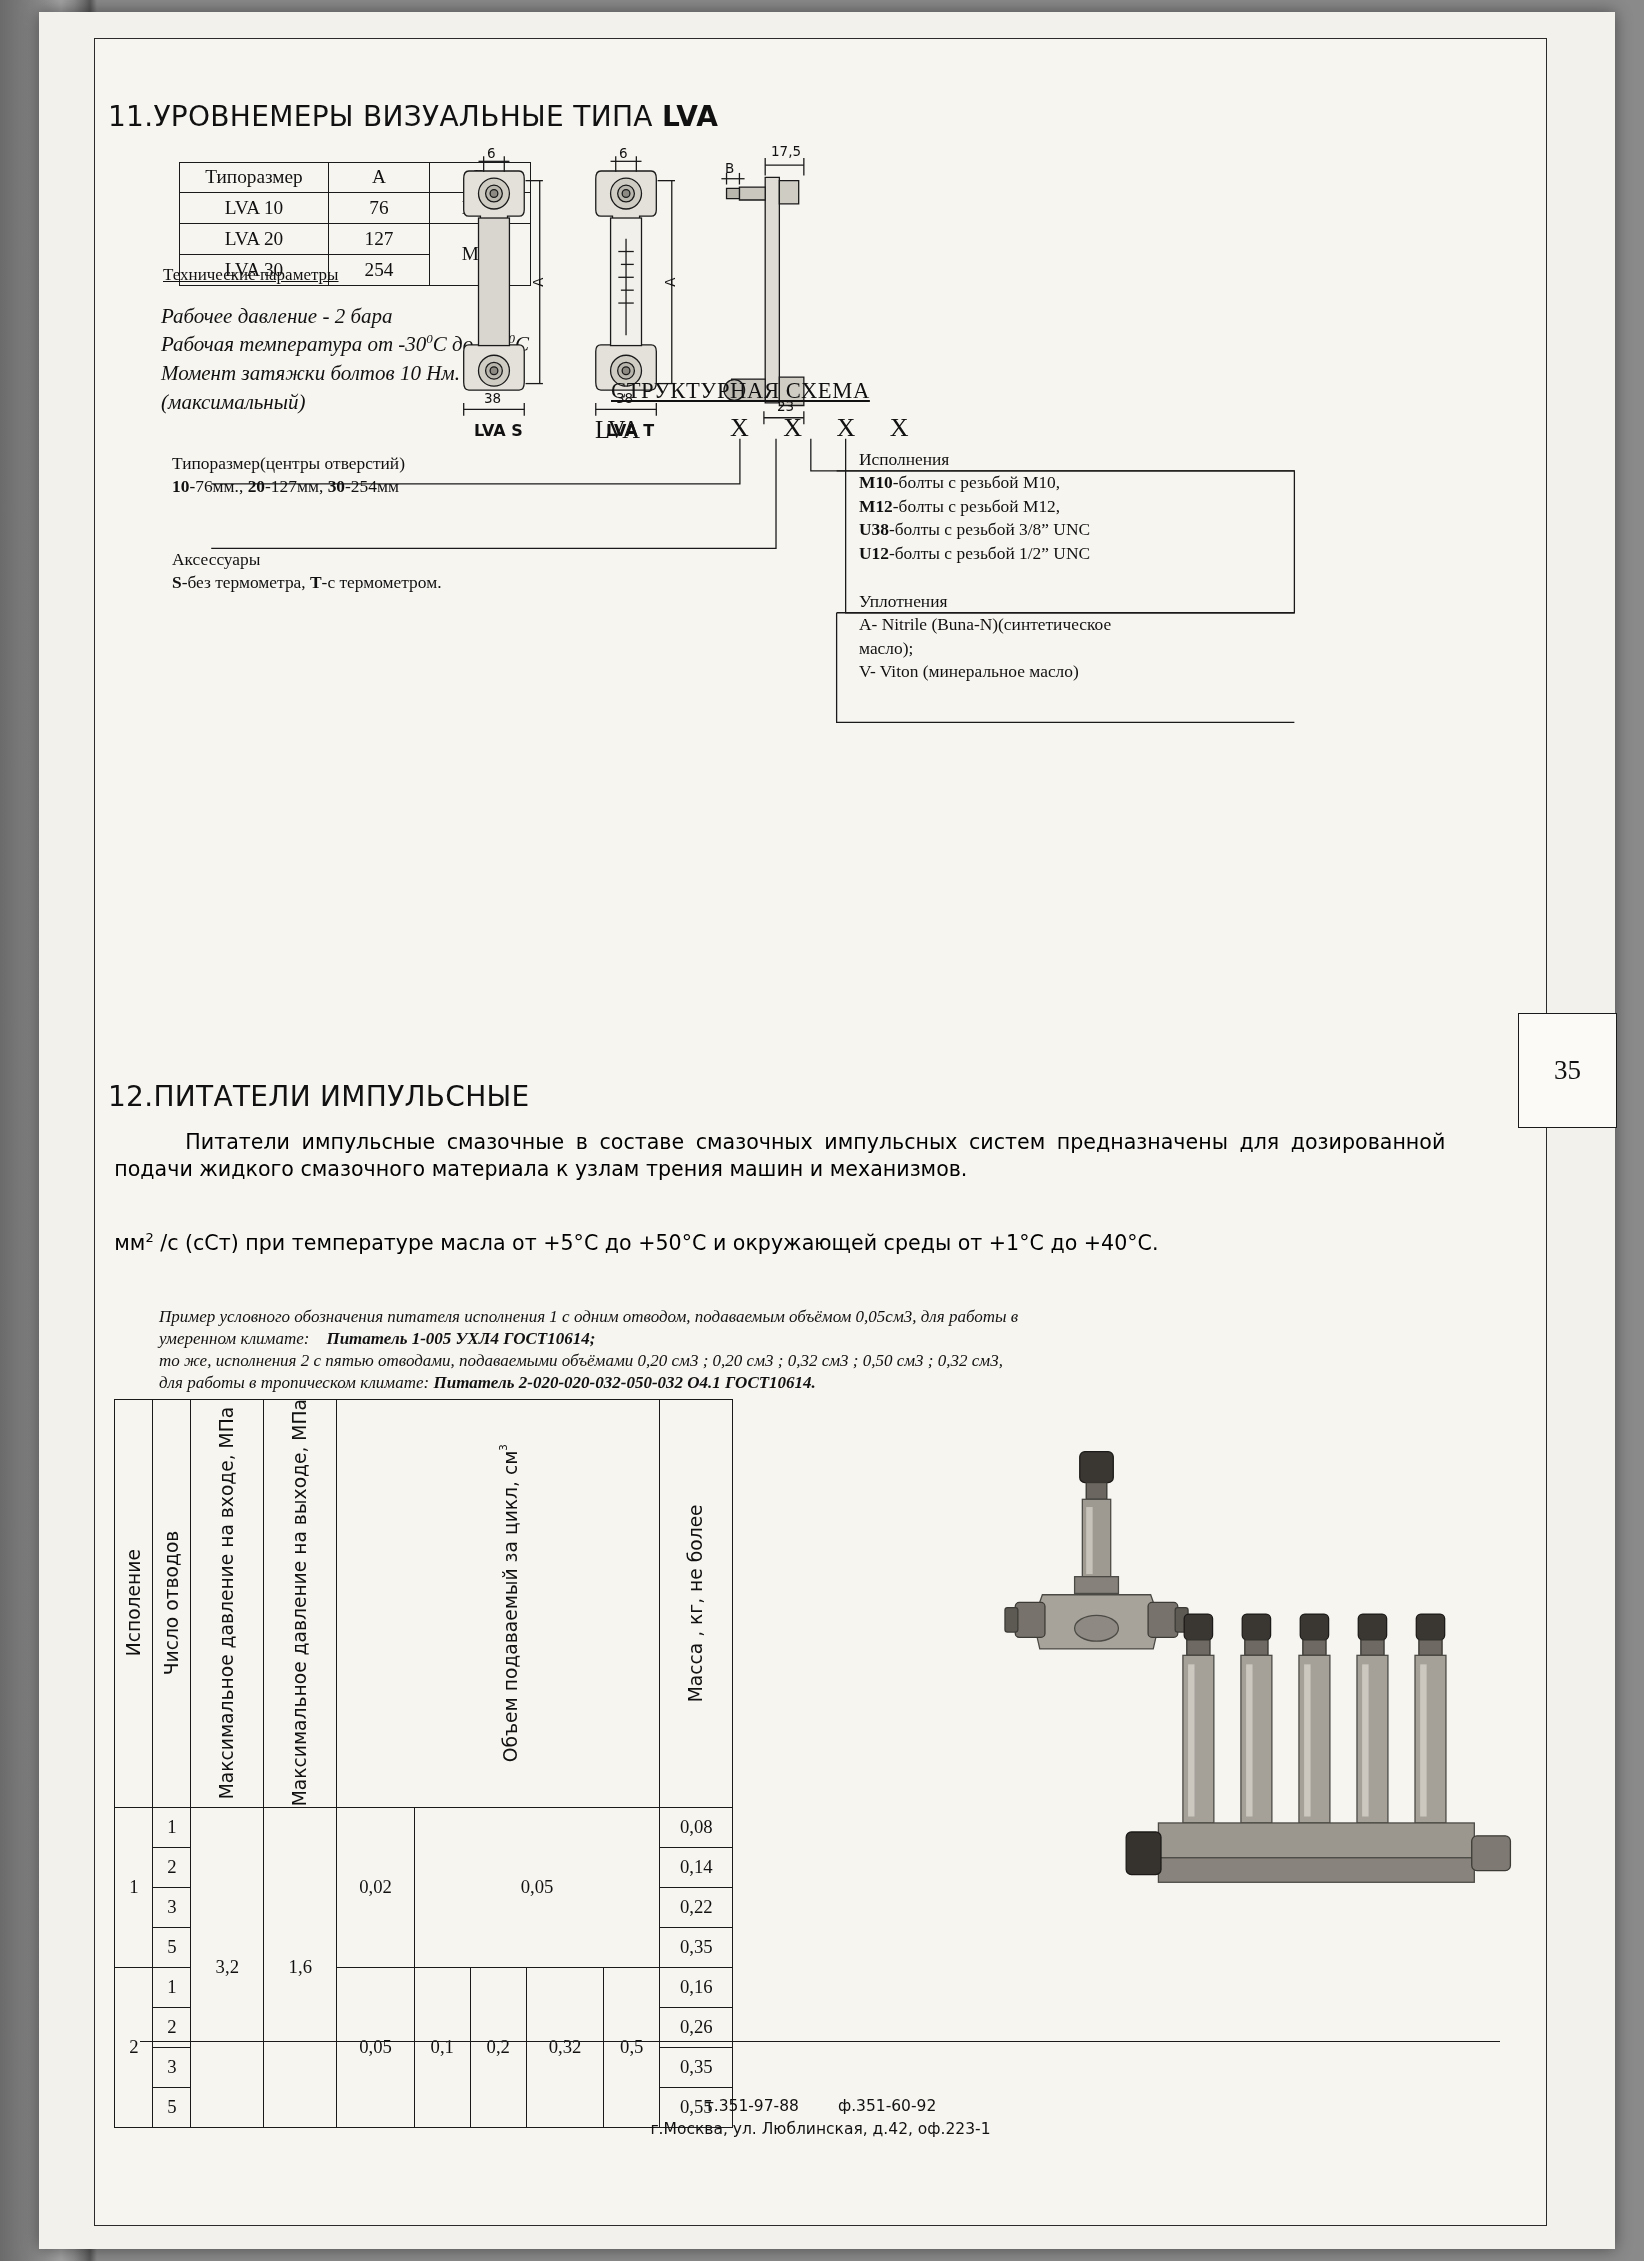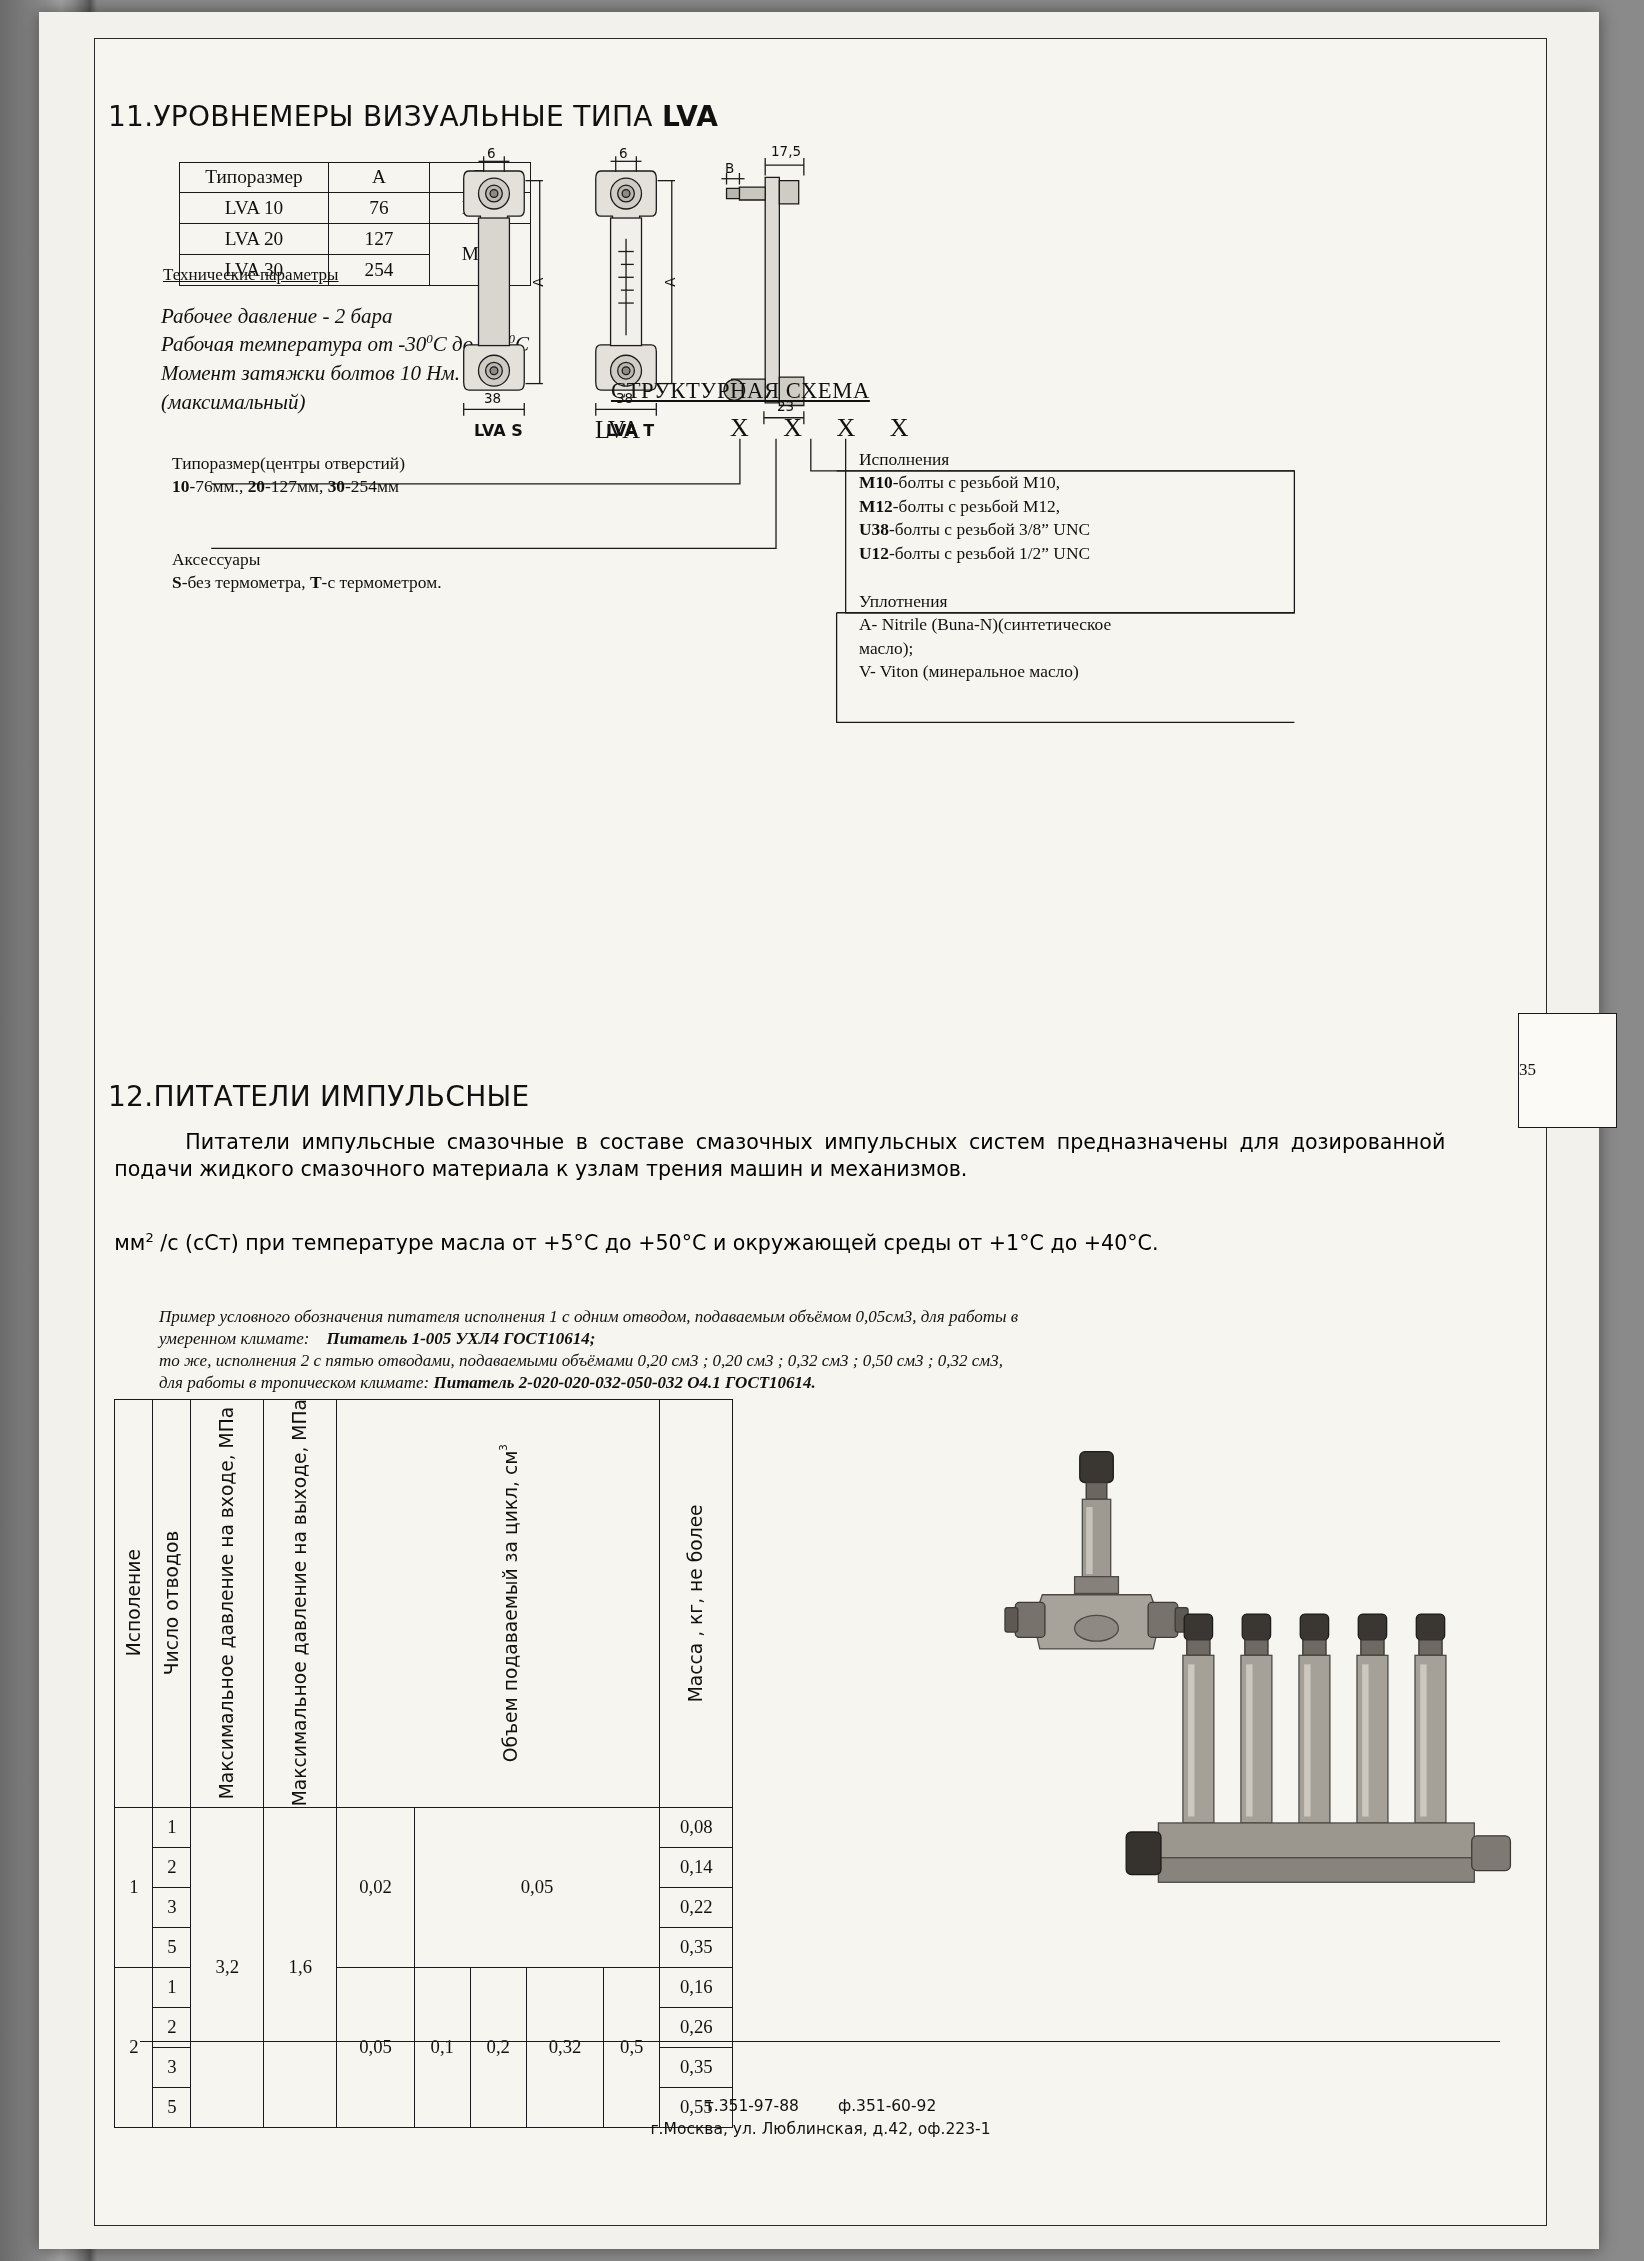--- a/index.html
+++ b/index.html
@@ -19,20 +19,21 @@
     left: 0; top: 0;
     width: 1644px; height: 2261px;
     background: linear-gradient(90deg, #6b6b6b 0px, #7c7c7c 26px, #8e8e8e 45px, #a3a3a3 61px, #8d8d8d 74px, #6f6f6f 84px, #585858 90px, #8a8a8a 97px);
   }
   .page {
     position: absolute;
     left: 39px; top: 11.6px;
     width: 1560px; height: 2237px;
     background: #f3f1ec;
     box-shadow: 0 0 15.5px rgba(0,0,0,0.45);
+    padding-left: 16px;
   }
   .page-inner {
     position: absolute;
     left: 55px; top: 26px;
     width: 1451px; height: 2186px;
     background: #f7f5f0;
     border-left: 1.9px solid #2b2b2b;
     border-right: 1.3px solid #2b2b2b;
     border-top: 1.3px solid #2b2b2b;
     border-bottom: 1.3px solid #2b2b2b;
@@ -140,25 +141,25 @@
   }
   .struct-block b { font-weight: bold; }
 
   
   .page-num {
     position: absolute;
     right: -71px; top: 974px;
     width: 97px; height: 113px;
     border: 1.3px solid #1a1a1a;
     background: #fbfaf7;
-    font-size: 17px;
+    font-size: 27px;
     color: #111;
     display: flex;
     align-items: center;
-    justify-content: flex-start;
+    justify-content: center;
   }
 
   
   .para {
     position: absolute;
     font-family: "DejaVu Sans", sans-serif;
     font-size: 20.6px;
     color: #000000;
     line-height: 1.35;
     text-align: justify;

